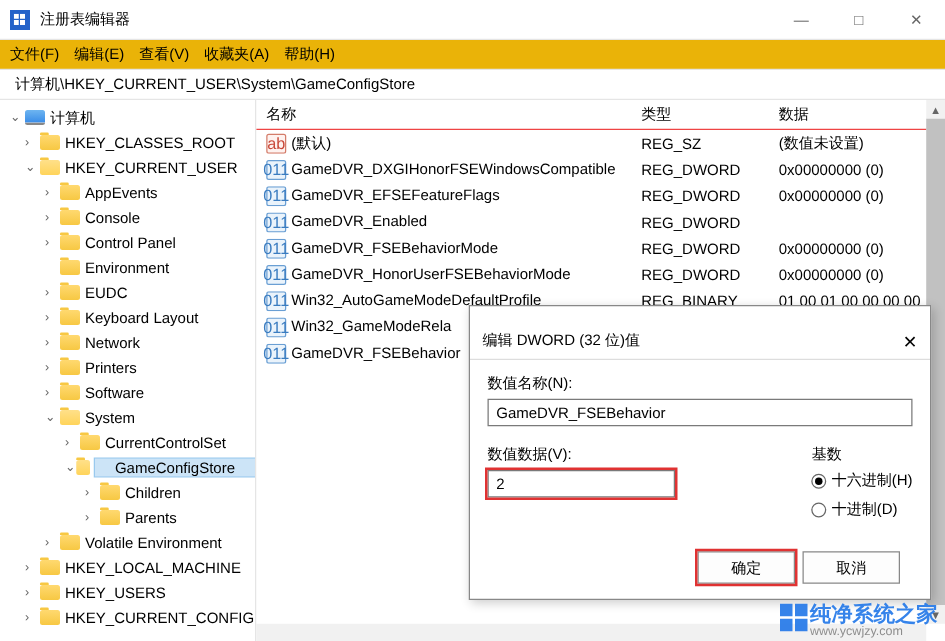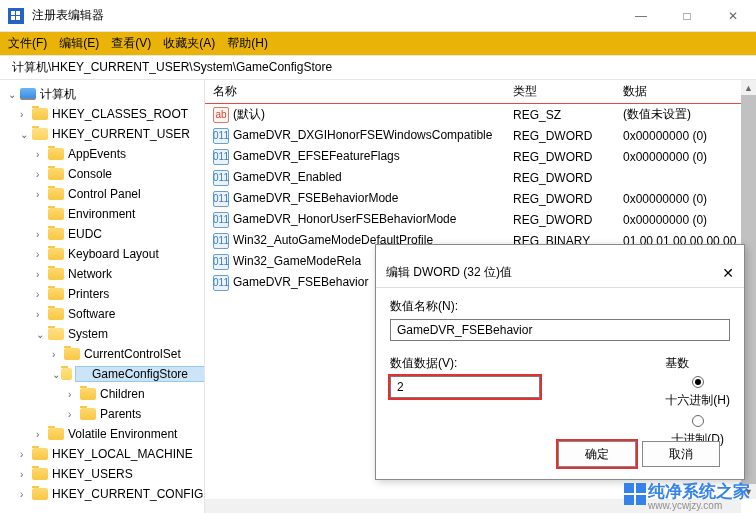--- a/index.html
+++ b/index.html
@@ -32,35 +32,35 @@
     .tree-item.selected .tree-label { background: #cce4f7; outline: 1px solid #99c9ee; padding: 0 16px; }
     
     .list { flex: 1; overflow: hidden; }
     .list-header { display: flex; height: 24px; align-items: center; border-bottom: 1px solid #ef4444; }
     .list-header div { padding-left: 8px; }
     .col-name { width: 300px; }
     .col-type { width: 110px; }
     .col-data { flex: 1; }
     .list-row { display: flex; height: 21px; align-items: center; }
     .list-row > div { padding-left: 8px; white-space: nowrap; overflow: hidden; }
-    .value-icon { display: inline-flex; width: 16px; height: 16px; margin-right: 4px; align-items: center; justify-content: center; border: 1px solid #6a9fd4; border-radius: 2px; font-size: 10px; color: #3a7cc0; background: #eaf3fb; vertical-align: middle; }
+    .value-icon { display: inline-flex; width: 16px; height: 16px; margin-right: 4px; align-items: center; justify-content: center; border: 1px solid #6a9fd4; border-radius: 2px; font-size: 13px; color: #3a7cc0; background: #eaf3fb; vertical-align: middle; }
     .value-icon.sz { color: #c94a3b; border-color: #d47c6a; background: #fef2ef; }
     
     .dialog { position: absolute; left: 375px; top: 244px; width: 370px; height: 236px; background: #fff; border: 1px solid #888; box-shadow: 2px 2px 8px rgba(0,0,0,0.2); }
     .dialog-title { height: 30px; display: flex; align-items: center; padding: 14px 10px; border-bottom: 1px solid #ddd; margin-top: 13px; }
     .dialog-title span:first-child { flex: 1; }
     .dialog-close { font-size: 14px; }
     .dialog-body { padding: 10px 14px; }
     .dlg-label { margin-bottom: 4px; }
     .dlg-input { width: 340px; height: 22px; border: 1px solid #7a7a7a; padding: 0 6px; margin-bottom: 14px; }
     .dlg-row { display: flex; gap: 20px; }
     .dlg-left { flex: 1; }
     .dlg-input-v { width: 150px; height: 22px; border: 1px solid #7a7a7a; padding: 0 6px; }
     .highlight-red { outline: 2px solid #e03232; outline-offset: 0px; }
-    .radio-row { display: flex; align-items: center; gap: 4px; margin-bottom: 6px; flex-direction: column; }
+    .radio-row { display: flex; align-items: center; gap: 4px; margin-bottom: 6px; }
     .radio { width: 12px; height: 12px; border: 1px solid #666; border-radius: 50%; display: inline-flex; align-items: center; justify-content: center; }
     .radio.checked::after { content: ''; width: 6px; height: 6px; background: #000; border-radius: 50%; }
     .dialog-buttons { position: absolute; bottom: 12px; right: 24px; display: flex; gap: 6px; }
     .dialog-btn { width: 78px; height: 26px; border: 1px solid #888; background: #fdfdfd; display: flex; align-items: center; justify-content: center; }
     
     .watermark { position: absolute; right: 6px; bottom: 2px; display: flex; align-items: flex-start; gap: 2px; opacity: 0.95; }
     .watermark-logo { width: 22px; height: 22px; display: grid; grid-template-columns: 1fr 1fr; grid-template-rows: 1fr 1fr; gap: 2px; }
     .watermark-logo div { background: #2b7de9; }
     .watermark-text { font-size: 17px; font-weight: 600; color: #2b7de9; line-height: 1; }
     .watermark-url { font-size: 10px; color: #888; }

